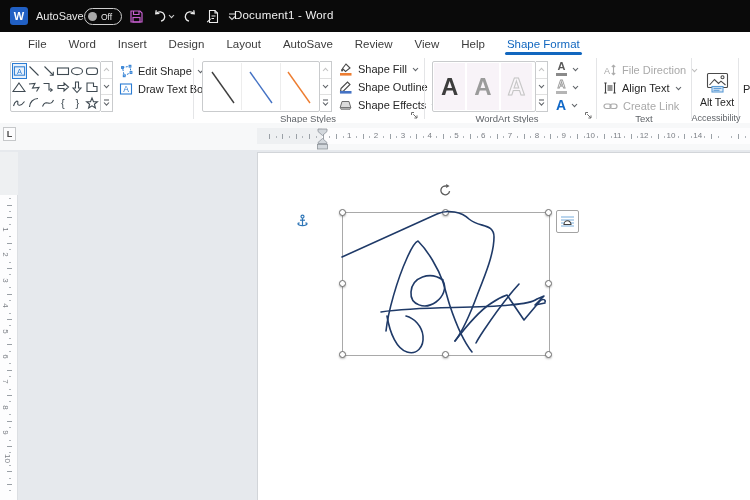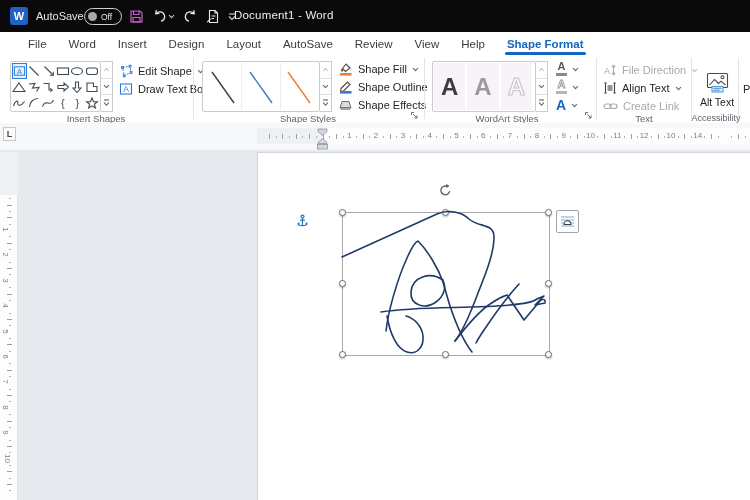--- a/index.html
+++ b/index.html
@@ -20,21 +20,21 @@
   #autosave-state{font-size:8.5px;color:#e8e8e8;margin-left:4px;}
   .qat{top:8px;width:16px;height:16px;display:flex;align-items:center;justify-content:center;}
   #title-text{left:234px;top:9px;font-size:11.5px;color:#f0f0f0;letter-spacing:.2px;}
   #search-box{left:421px;top:5px;width:260px;height:21px;background:#fdfdfd;border:1px solid #8f8f8f;
               border-radius:4px;display:flex;align-items:center;gap:7px;padding-left:10px;box-sizing:border-box;}
   #search-placeholder{font-size:11px;color:#5a5a5a;}
 
   
   #tabrow{left:0;top:32px;width:750px;height:24px;background:#ffffff;display:flex;align-items:center;padding-left:17px;box-sizing:border-box;}
   .tab{font-size:11.5px;color:#3b3b3b;padding:0 11px;height:24px;display:flex;align-items:center;position:relative;white-space:nowrap;}
-  .tab.active{color:#1267bf;font-weight:bold;text-align:right;}
+  .tab.active{color:#1267bf;font-weight:normal;text-align:right;}
   .tab.active::after{content:"";position:absolute;left:9px;right:9px;bottom:1px;height:3px;border-radius:2px;background:#1267bf;}
 
   
   #ribbon{left:0;top:56px;width:750px;height:67px;background:#ffffff;border-bottom:1px solid #e1e3e5;}
   .glabel{top:57px;text-align:center;font-size:9.5px;color:#5f6368;position:absolute;}
   .gdiv{top:2px;width:1px;height:61px;background:#e4e5e7;position:absolute;}
   .gallery{background:#fff;border:1px solid #c9cbcd;border-radius:2px;box-sizing:border-box;}
   .scrollcol{width:12px;border:1px solid #c9cbcd;border-left:none;box-sizing:border-box;background:#fff;
              display:flex;flex-direction:column;}
   .scrollbtn{flex:1;display:flex;align-items:center;justify-content:center;color:#5f6368;border-bottom:1px solid #e0e0e0;}
@@ -291,21 +291,20 @@
   </div>
   <div class="abs rbtn" style="left:119px;top:24px;">
     <span>
       <svg width="14" height="14" viewBox="0 0 14 14" fill="none" stroke="#2b7cd3" stroke-width="1.1">
         <rect x="1.5" y="2" width="11" height="10"></rect>
         <text x="7" y="10.2" font-size="8.5" text-anchor="middle" fill="#2b7cd3" stroke="none">A</text>
       </svg>
     </span>
     <span>Draw Text Box</span>
   </div>
-  <div class="glabel" style="left:0;width:192px;">Insert Shapes</div>
   <div class="gdiv" style="left:193px;"></div>
 
   <div class="abs" style="left:202px;top:5px;display:flex;">
     <div class="gallery" style="width:118px;height:51px;display:flex;padding:1px;">
       <div class="ssline">
         <svg width="36" height="46" viewBox="0 0 36 46">
             <line x1="7" y1="8" x2="29" y2="39" stroke-width="1.4" stroke="#3f3f3f"></line>
           </svg>
       </div>
       <div class="ssline">

